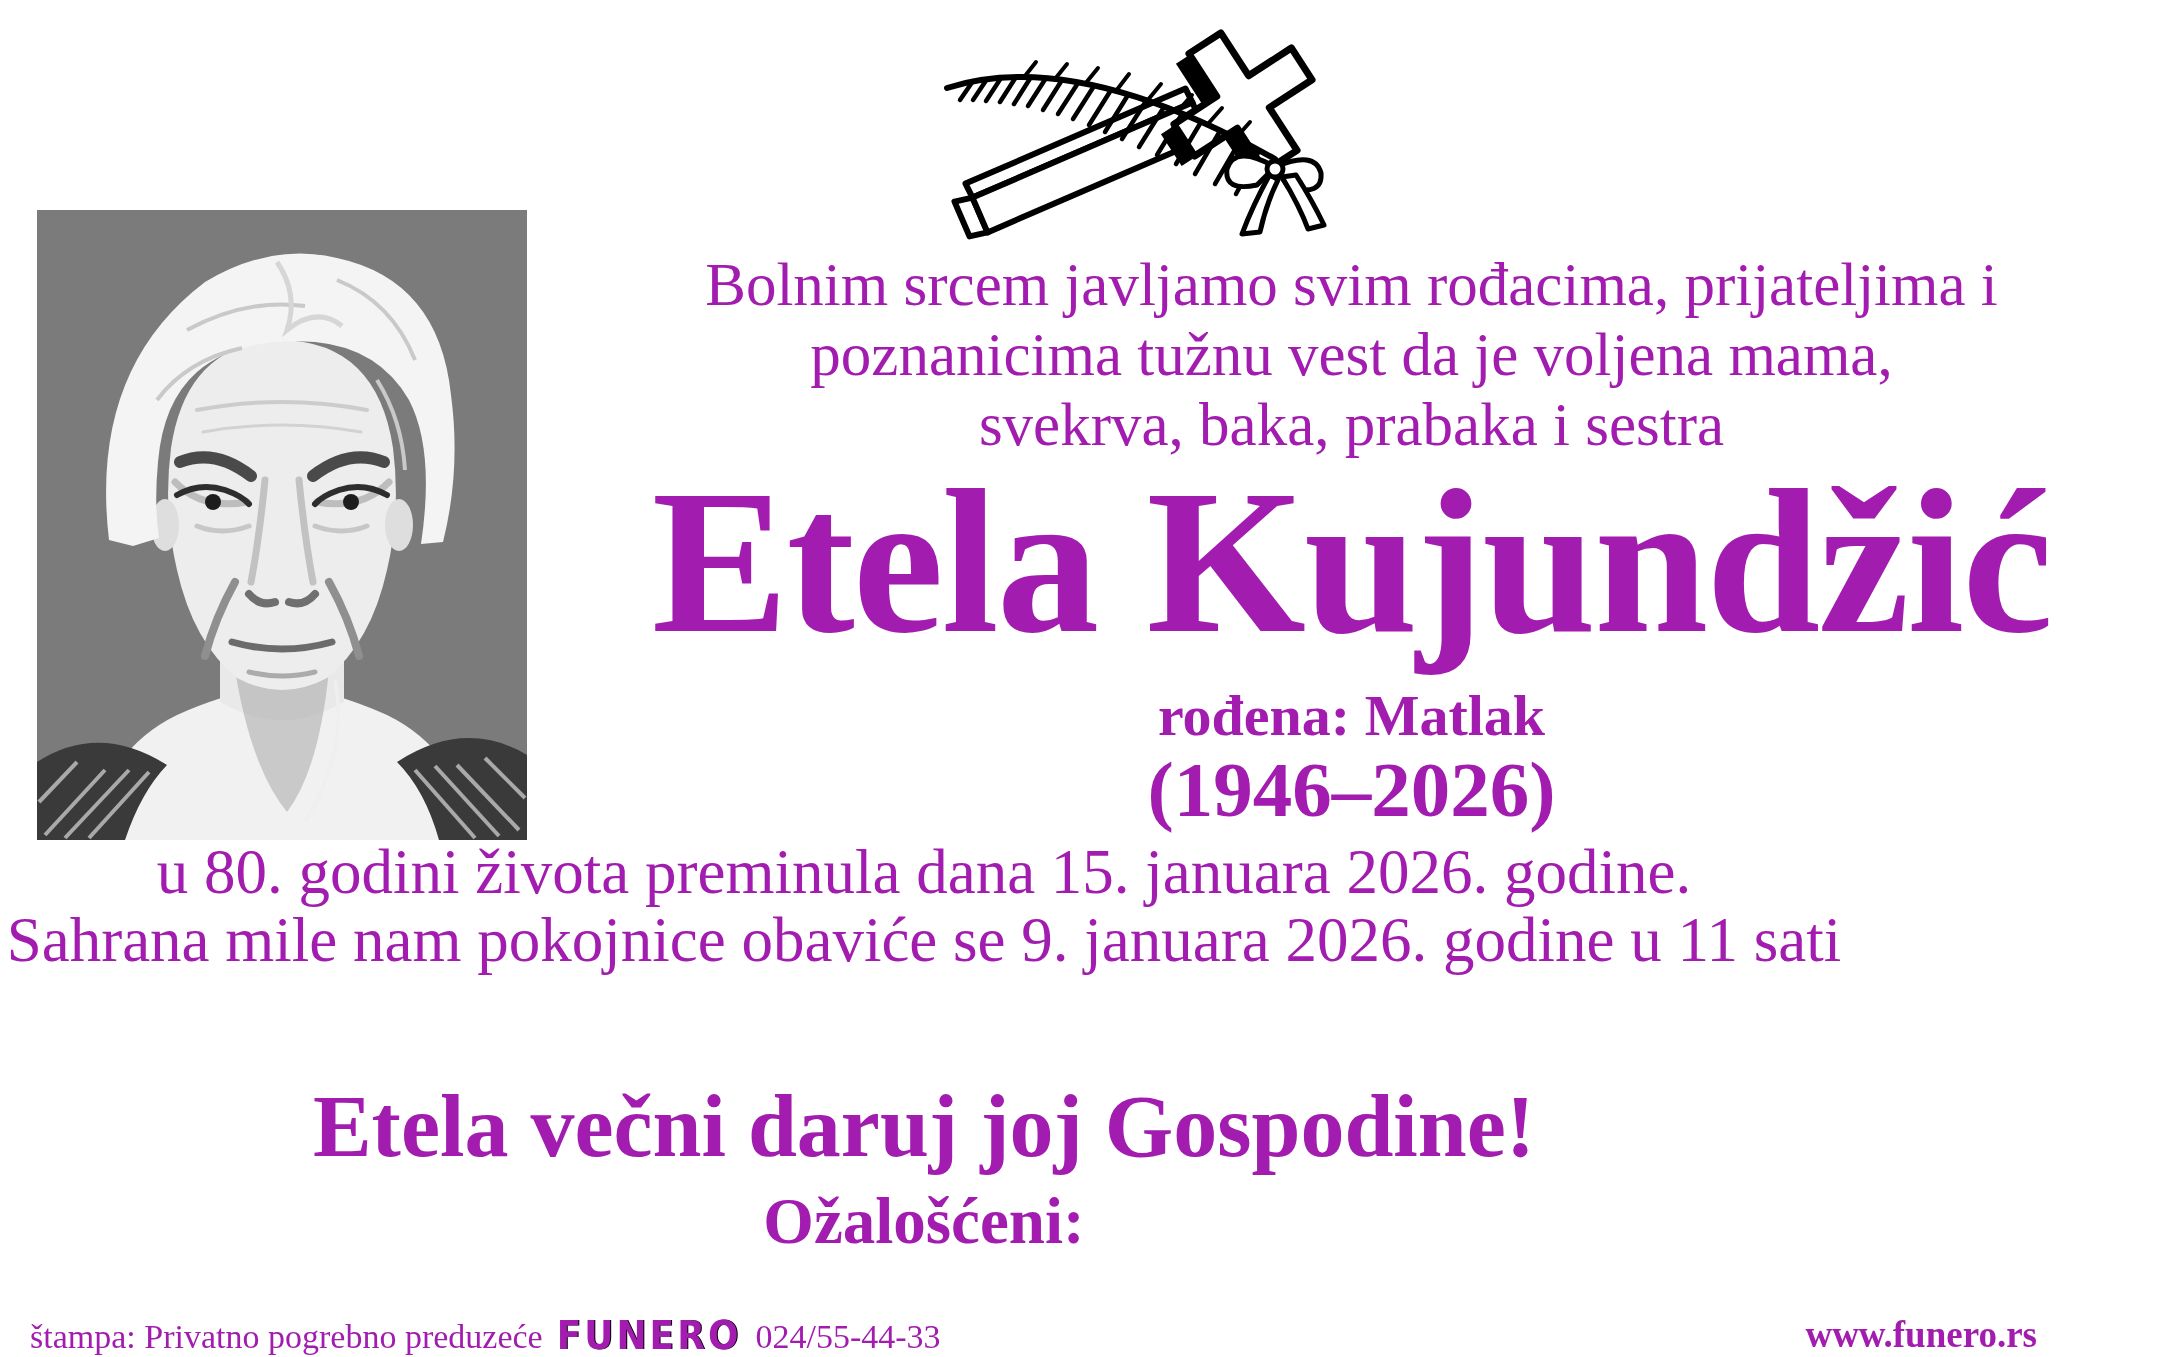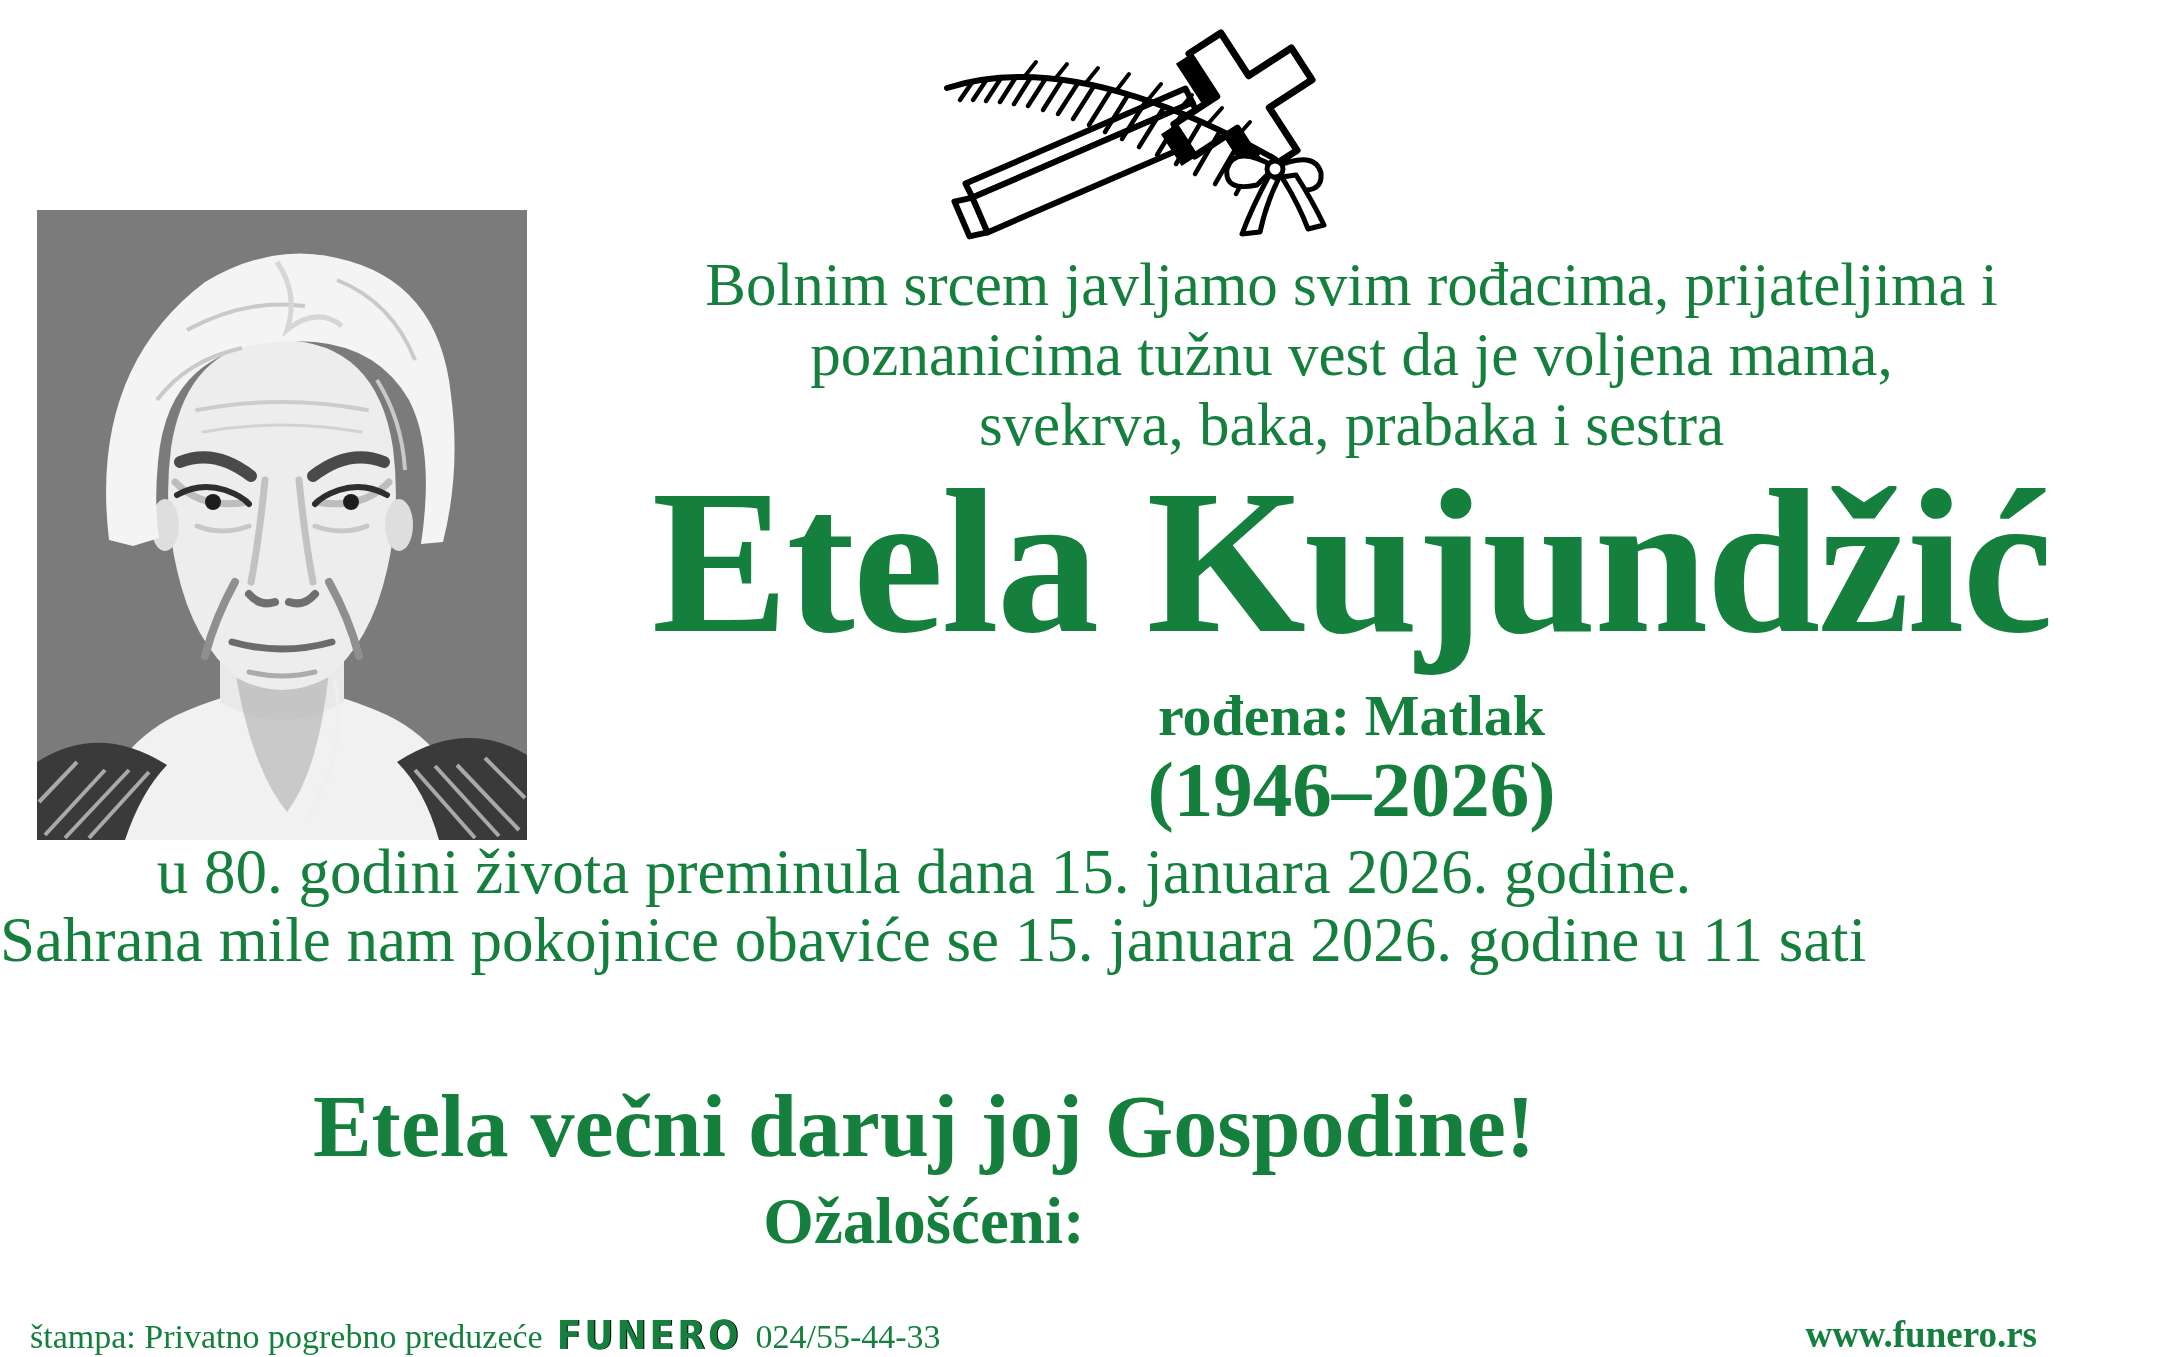--- a/index.html
+++ b/index.html
@@ -2,21 +2,21 @@
 <html><head>
 <meta charset="utf-8">
 <style>
   html,body{margin:0;padding:0;background:#ffffff;}
   .page{
     position:relative;
     width:2172px;height:1357px;
     background:#ffffff;
     overflow:hidden;
     font-family:"Liberation Serif","DejaVu Serif",serif;
-    color:#15803d;
+    color:#a21caf;
   }
   .abs{position:absolute;}
   .centered{text-align:center;}
   
   .right-col{left:531px;width:1641px;}
   .full-col{left:0;width:1848px;}
 
   .intro-line{font-size:61px;line-height:70px;white-space:nowrap;}
   .name{
     top:459px;font-size:205px;line-height:205px;font-weight:bold;
@@ -179,21 +179,21 @@
     <div class="intro-line">poznanicima tužnu vest da je voljena mama,</div>
     <div class="intro-line">svekrva, baka, prabaka i sestra</div>
   </div>
 
   <div class="abs right-col centered name">Etela Kujundžić</div>
   <div class="abs right-col centered maiden">rođena: Matlak</div>
   <div class="abs right-col centered years">(1946–2026)</div>
 
   <div class="abs full-col centered" style="top:838px">
     <div class="body-line">u 80. godini života preminula dana 15. januara 2026. godine.</div>
-    <div class="body-line">Sahrana mile nam pokojnice obaviće se 15. januara 2026. godine u 11 sati</div>
+    <div class="body-line">Sahrana mile nam pokojnice obaviće se 9. januara 2026. godine u 11 sati</div>
   </div>
 
   <div class="abs full-col centered prayer">Etela večni daruj joj Gospodine!</div>
 
   <div class="abs full-col centered mourners-label">Ožalošćeni:</div>
 
   <div class="abs footer-left">
     <span>štampa: Privatno pogrebno preduzeće</span>
     <span class="brand">FUNERO</span>
     <span>024/55-44-33</span>

